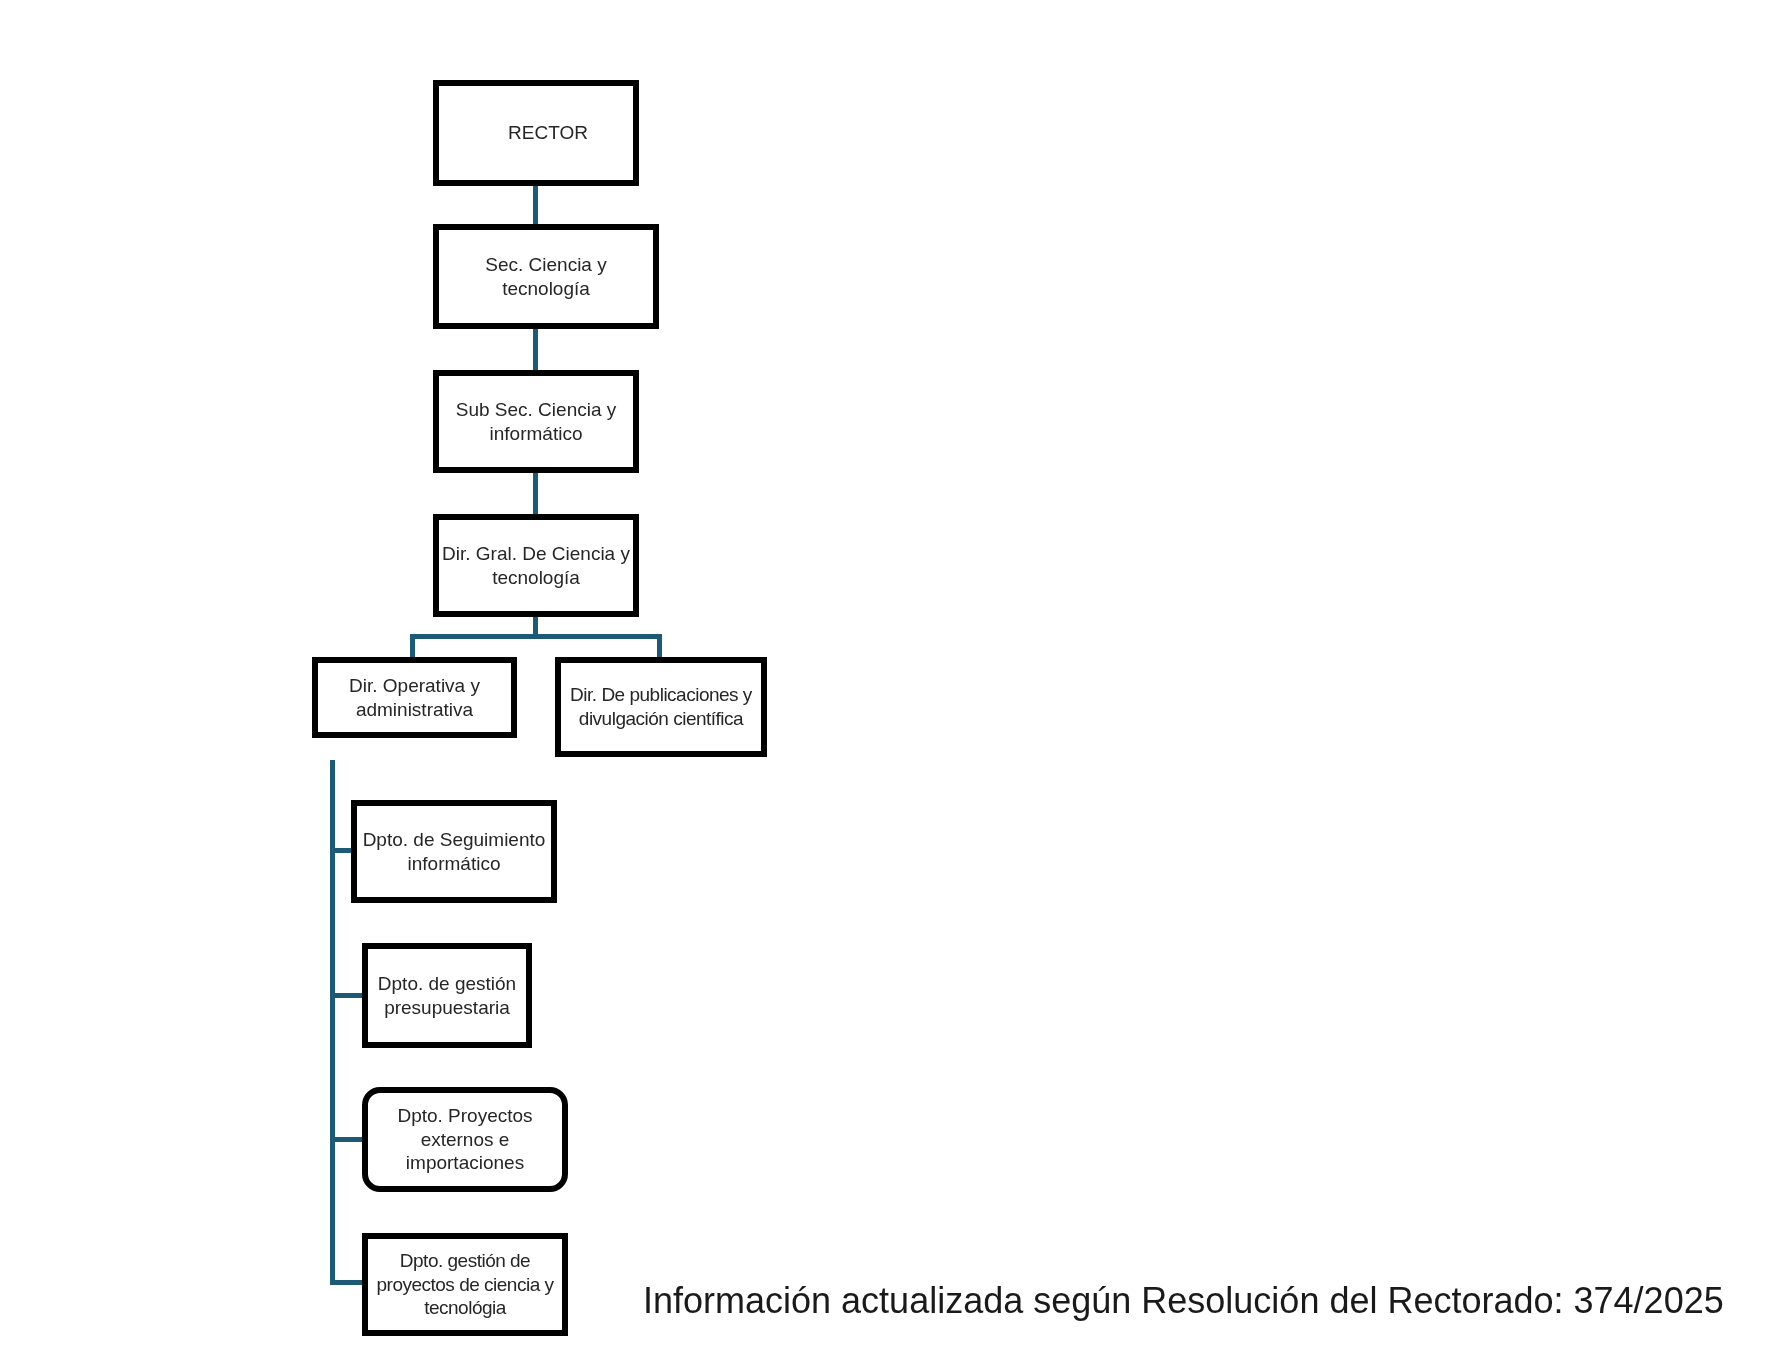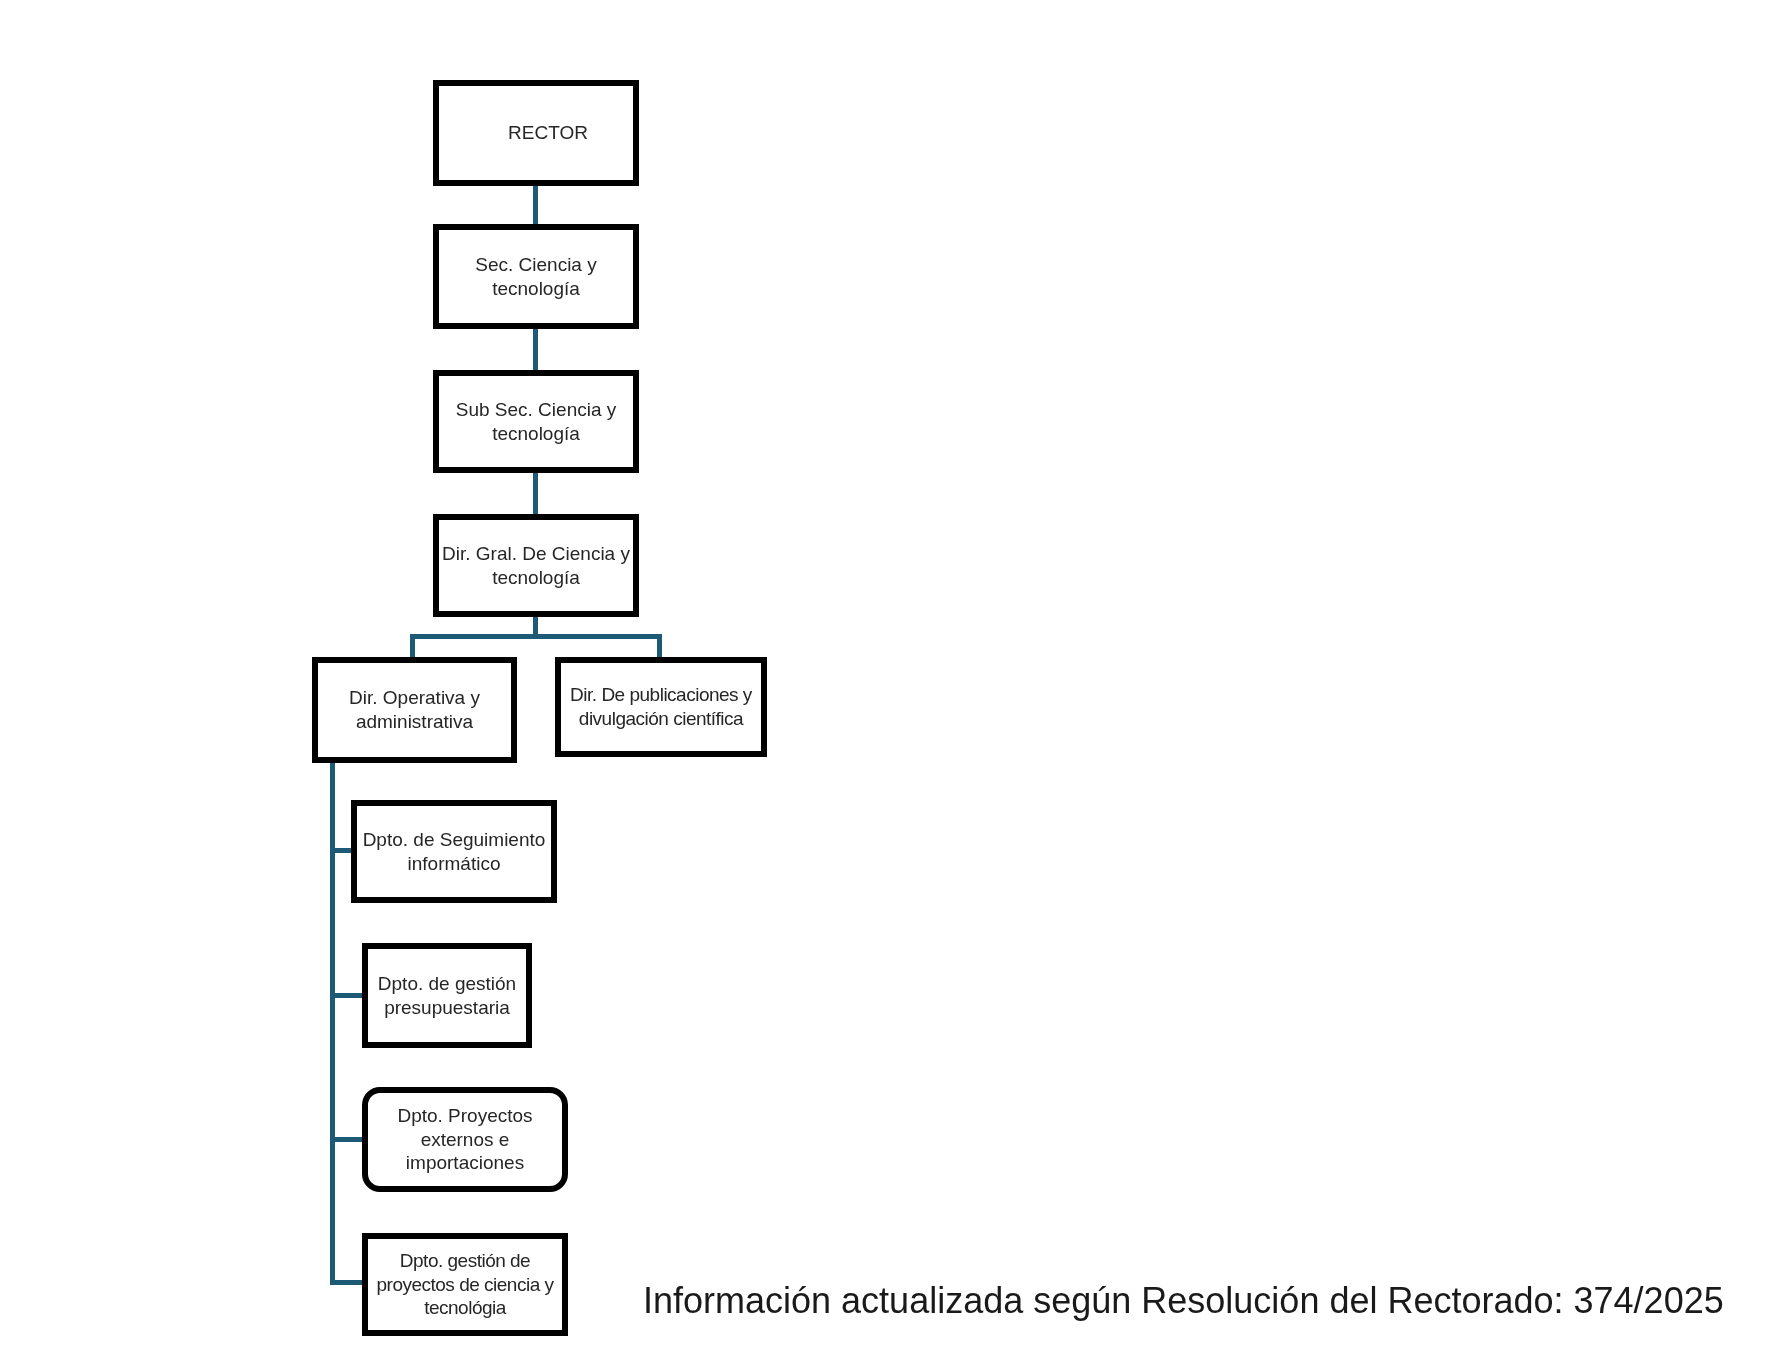--- a/index.html
+++ b/index.html
@@ -55,33 +55,33 @@
   <div class="conn" style="left:330px; top:760px; width:5px; height:525px;"></div>
   <div class="conn" style="left:330px; top:848px; width:32px; height:5px;"></div>
   <div class="conn" style="left:330px; top:993px; width:32px; height:5px;"></div>
   <div class="conn" style="left:330px; top:1137px; width:32px; height:5px;"></div>
   <div class="conn" style="left:330px; top:1280px; width:32px; height:5px;"></div>
 
   <div class="node" style="left:433px; top:80px; width:206px; height:106px;padding-left:24px;">
     <span class="node-label">RECTOR</span>
   </div>
 
-  <div class="node" style="left:433px; top:224px; width:206px; height:105px;">
+  <div class="node" style="left:433px; top:224px; width:226px; height:105px;">
     <span class="node-label">Sec. Ciencia y tecnología</span>
   </div>
 
   <div class="node" style="left:433px; top:370px; width:206px; height:103px;">
-    <span class="node-label">Sub Sec. Ciencia y tecnología</span>
+    <span class="node-label">Sub Sec. Ciencia y informático</span>
   </div>
 
   <div class="node" style="left:433px; top:514px; width:206px; height:103px;">
     <span class="node-label">Dir. Gral. De Ciencia y tecnología</span>
   </div>
 
-  <div class="node" style="left:312px; top:657px; width:205px; height:106px;">
+  <div class="node" style="left:312px; top:657px; width:205px; height:81px;">
     <span class="node-label">Dir. Operativa y administrativa</span>
   </div>
 
   <div class="node tight" style="left:555px; top:657px; width:212px; height:100px;">
     <span class="node-label">Dir. De publicaciones y divulgación científica</span>
   </div>
 
   <div class="node" style="left:351px; top:800px; width:206px; height:103px;text-align:center;">
     <span class="node-label">Dpto. de Seguimiento informático</span>
   </div>

